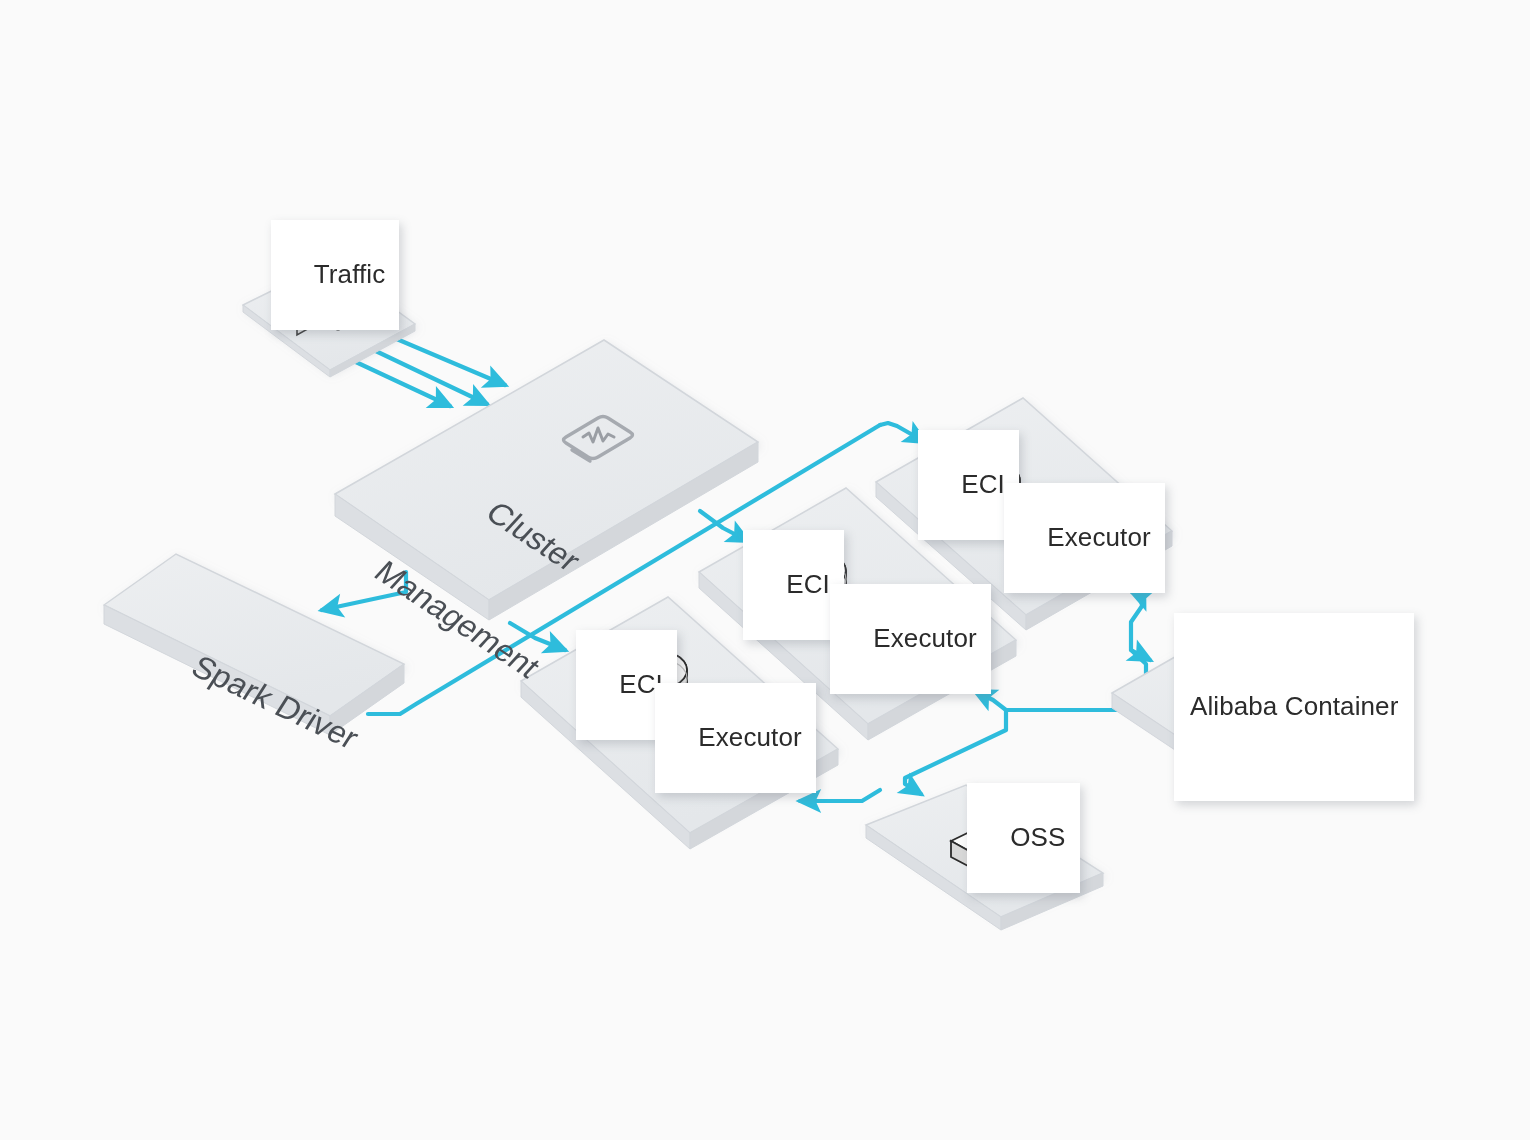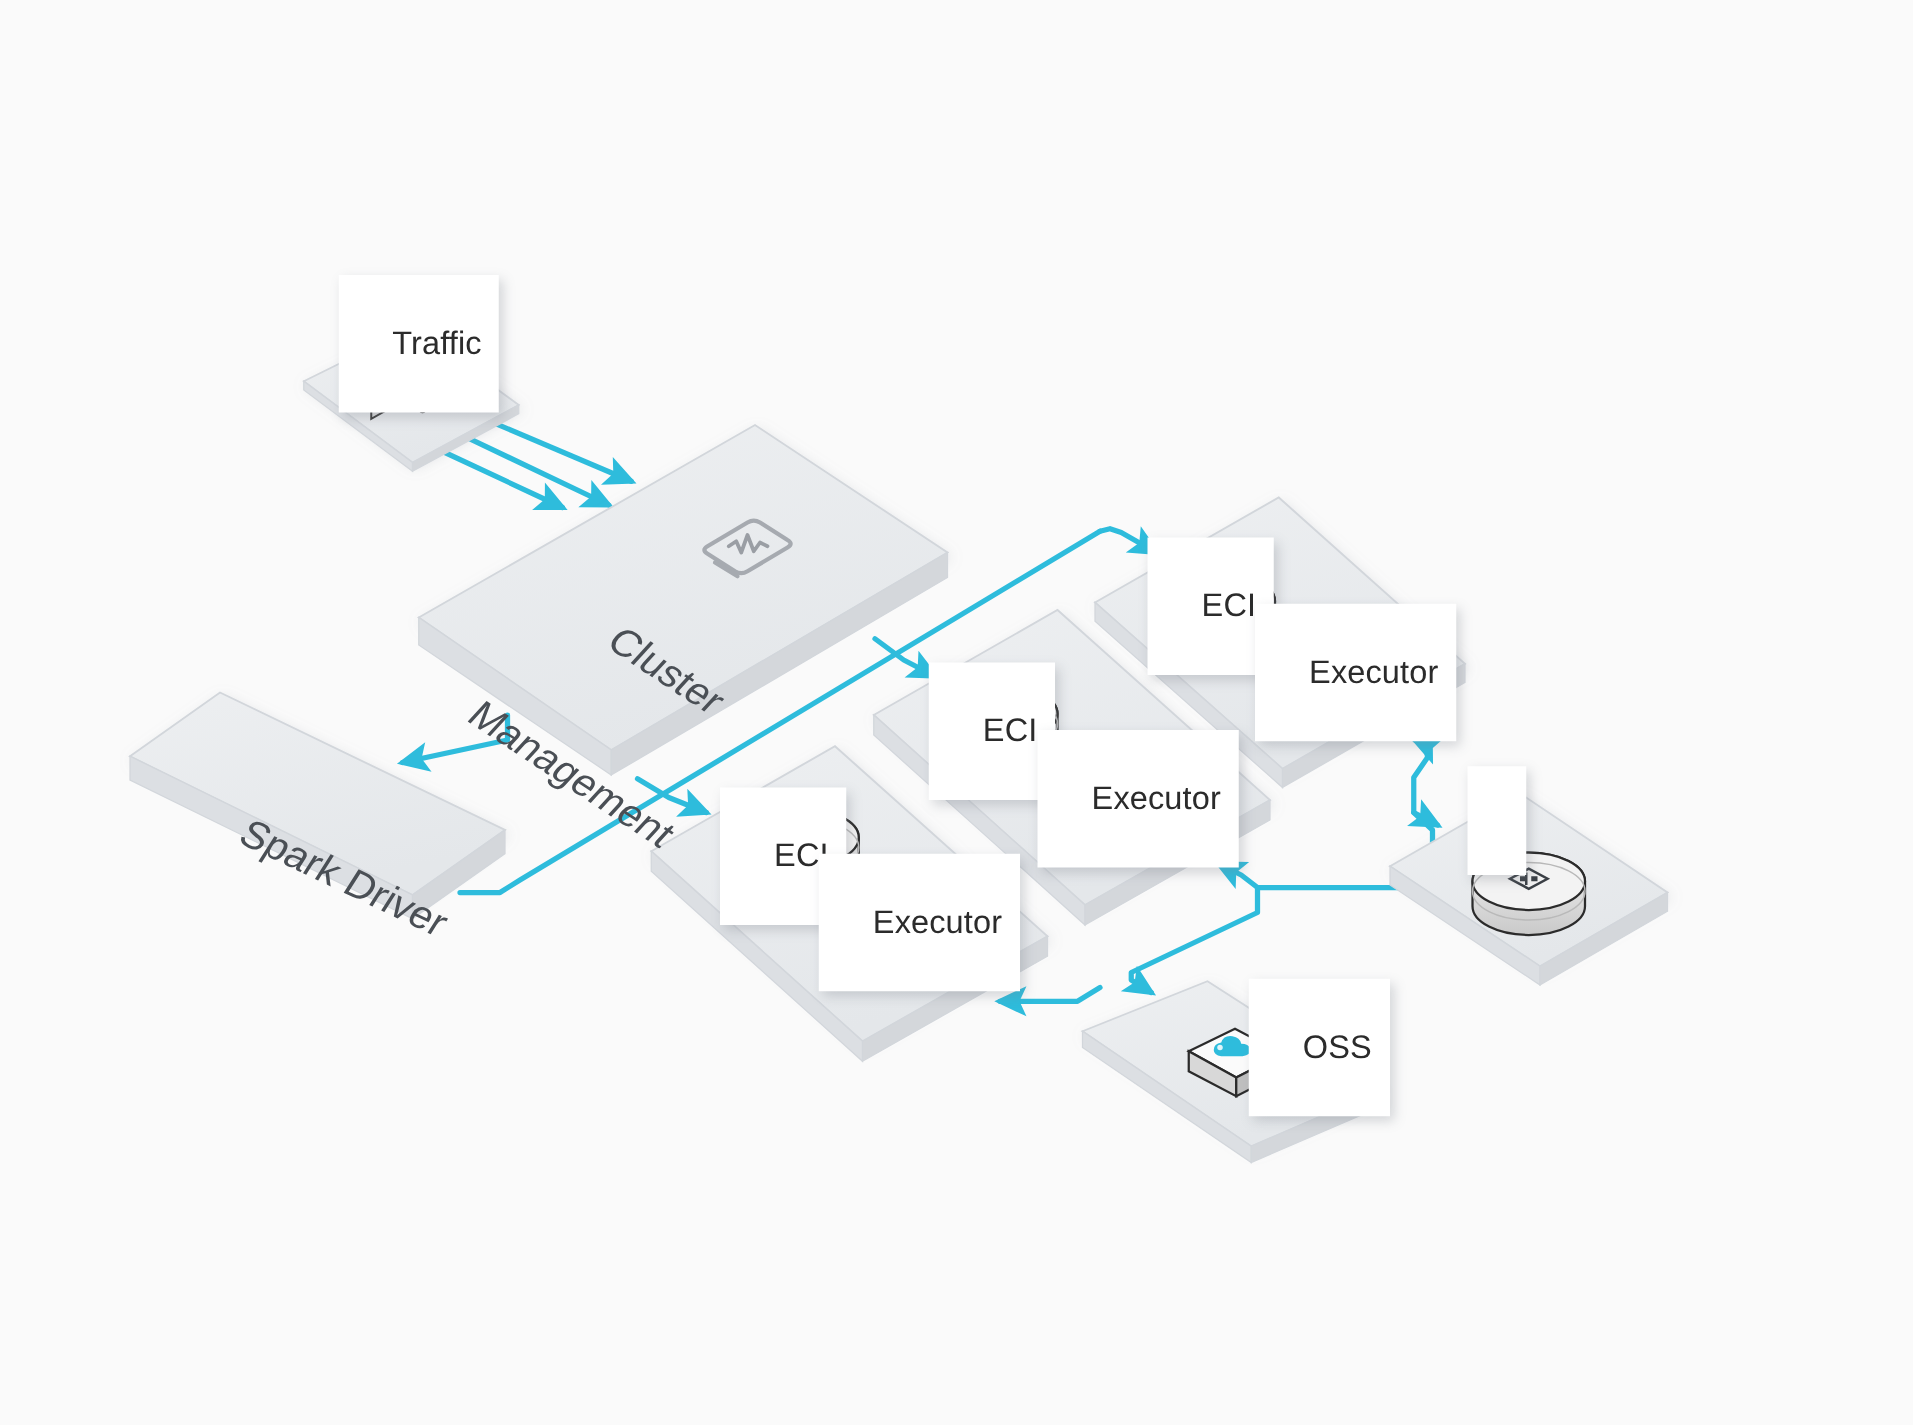--- a/index.html
+++ b/index.html
@@ -301,19 +301,20 @@
   </div>
 
   <div class="chip" style="left:918px; top:430px;">
     <span>ECI</span>
   </div>
   <div class="chip" style="left:1004px; top:483px;">
     <span>Executor</span>
   </div>
 
   <div class="chip two-line" style="left:1174px; top:613px;">
-  </div>
-
-  <div class="chip" style="left:967px; top:783px;margin-left:32px;">
+    <div>Alibaba Container</div>
+  </div>
+
+  <div class="chip" style="left:967px; top:783px;">
     <span>OSS</span>
   </div>
 
 </div>
 
 </body></html>

